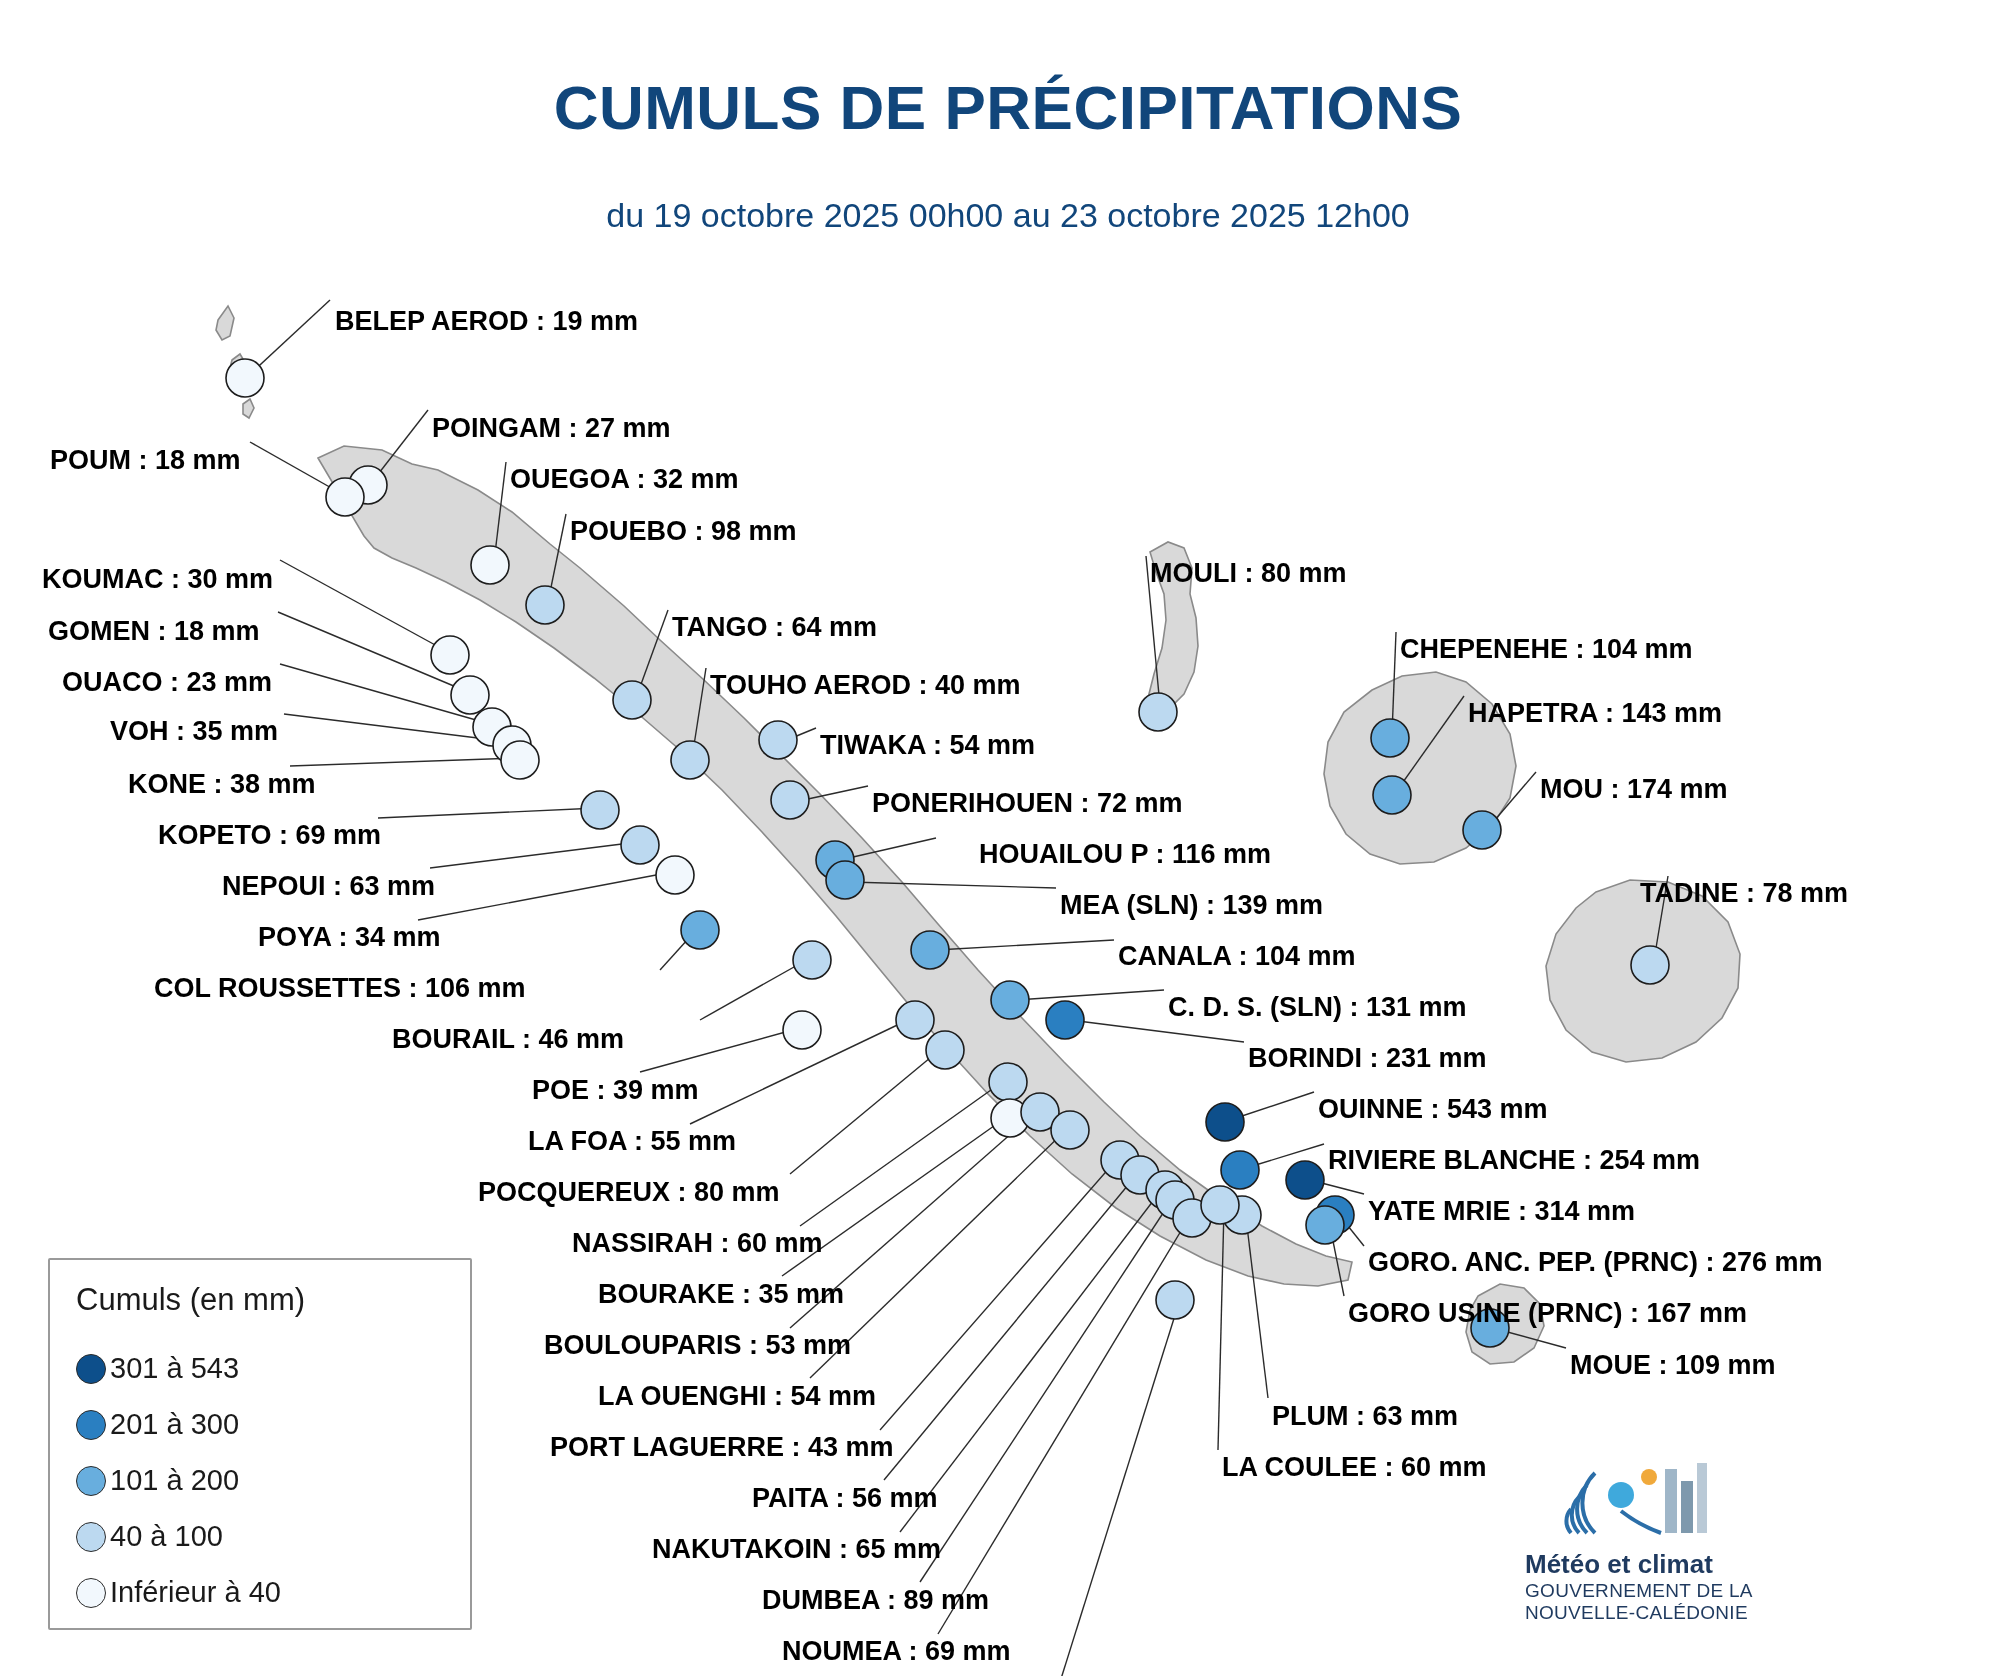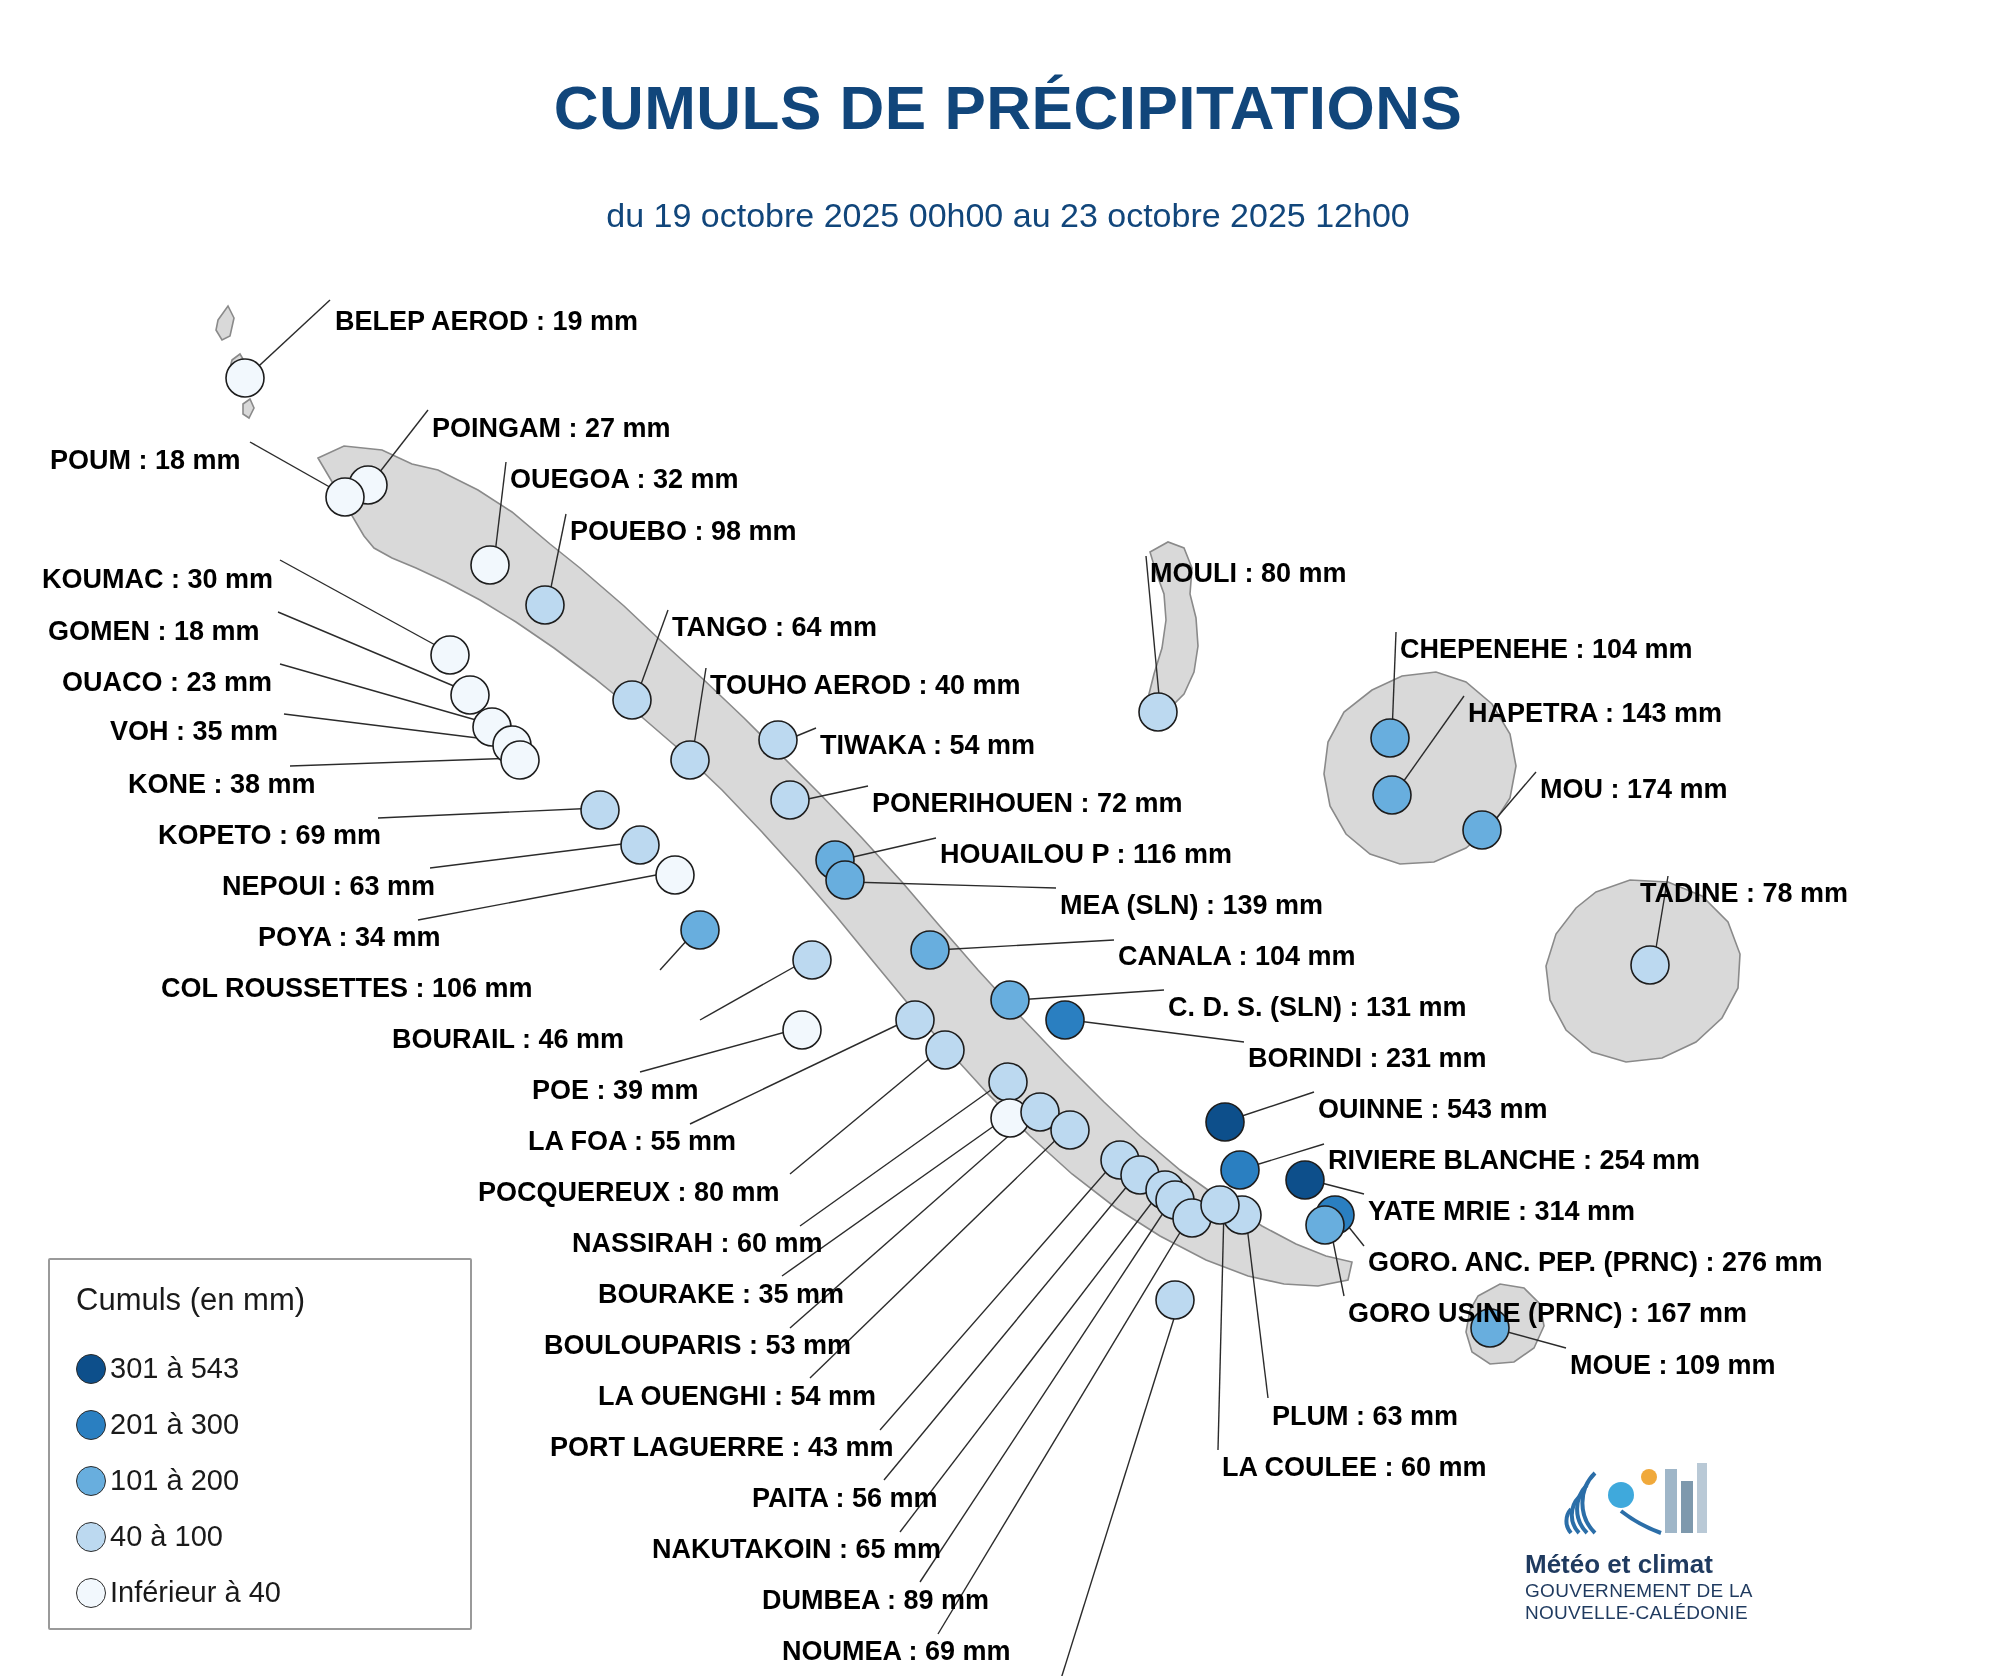--- a/index.html
+++ b/index.html
@@ -288,39 +288,39 @@
       <div class="stlabel" style="left: 510px; top: 466px;">OUEGOA : 32 mm</div>
       <div class="stlabel" style="left: 570px; top: 518px;">POUEBO : 98 mm</div>
       <div class="stlabel" style="left: 42px; top: 566px;">KOUMAC : 30 mm</div>
       <div class="stlabel" style="left: 48px; top: 618px;">GOMEN : 18 mm</div>
       <div class="stlabel" style="left: 62px; top: 669px;">OUACO : 23 mm</div>
       <div class="stlabel" style="left: 110px; top: 718px;">VOH : 35 mm</div>
       <div class="stlabel" style="left: 128px; top: 771px;">KONE : 38 mm</div>
       <div class="stlabel" style="left: 158px; top: 822px;">KOPETO : 69 mm</div>
       <div class="stlabel" style="left: 222px; top: 873px;">NEPOUI : 63 mm</div>
       <div class="stlabel" style="left: 258px; top: 924px;">POYA : 34 mm</div>
-      <div class="stlabel" style="left: 161px; top: 975px;">COL ROUSSETTES : 106 mm</div>
+      <div class="stlabel" style="left: 154px; top: 975px;">COL ROUSSETTES : 106 mm</div>
       <div class="stlabel" style="left: 392px; top: 1026px;">BOURAIL : 46 mm</div>
       <div class="stlabel" style="left: 532px; top: 1077px;">POE : 39 mm</div>
       <div class="stlabel" style="left: 528px; top: 1128px;">LA FOA : 55 mm</div>
       <div class="stlabel" style="left: 478px; top: 1179px;">POCQUEREUX : 80 mm</div>
       <div class="stlabel" style="left: 572px; top: 1230px;">NASSIRAH : 60 mm</div>
       <div class="stlabel" style="left: 598px; top: 1281px;">BOURAKE : 35 mm</div>
       <div class="stlabel" style="left: 544px; top: 1332px;">BOULOUPARIS : 53 mm</div>
       <div class="stlabel" style="left: 598px; top: 1383px;">LA OUENGHI : 54 mm</div>
       <div class="stlabel" style="left: 550px; top: 1434px;">PORT LAGUERRE : 43 mm</div>
       <div class="stlabel" style="left: 752px; top: 1485px;">PAITA : 56 mm</div>
       <div class="stlabel" style="left: 652px; top: 1536px;">NAKUTAKOIN : 65 mm</div>
       <div class="stlabel" style="left: 762px; top: 1587px;">DUMBEA : 89 mm</div>
       <div class="stlabel" style="left: 782px; top: 1638px;">NOUMEA : 69 mm</div>
       <div class="stlabel" style="left: 672px; top: 614px;">TANGO : 64 mm</div>
       <div class="stlabel" style="left: 710px; top: 672px;">TOUHO AEROD : 40 mm</div>
       <div class="stlabel" style="left: 820px; top: 732px;">TIWAKA : 54 mm</div>
       <div class="stlabel" style="left: 872px; top: 790px;">PONERIHOUEN : 72 mm</div>
-      <div class="stlabel" style="left: 940px; top: 841px;">HOUAILOU P : 116 mm</div>
+      <div class="stlabel" style="left: 979px; top: 841px;">HOUAILOU P : 116 mm</div>
       <div class="stlabel" style="left: 1060px; top: 892px;">MEA (SLN) : 139 mm</div>
       <div class="stlabel" style="left: 1118px; top: 943px;">CANALA : 104 mm</div>
       <div class="stlabel" style="left: 1168px; top: 994px;">C. D. S. (SLN) : 131 mm</div>
       <div class="stlabel" style="left: 1248px; top: 1045px;">BORINDI : 231 mm</div>
       <div class="stlabel" style="left: 1318px; top: 1096px;">OUINNE : 543 mm</div>
       <div class="stlabel" style="left: 1328px; top: 1147px;">RIVIERE BLANCHE : 254 mm</div>
       <div class="stlabel" style="left: 1368px; top: 1198px;">YATE MRIE : 314 mm</div>
       <div class="stlabel" style="left: 1368px; top: 1249px;">GORO. ANC. PEP. (PRNC) : 276 mm</div>
       <div class="stlabel" style="left: 1348px; top: 1300px;">GORO USINE (PRNC) : 167 mm</div>
       <div class="stlabel" style="left: 1570px; top: 1352px;">MOUE : 109 mm</div>

